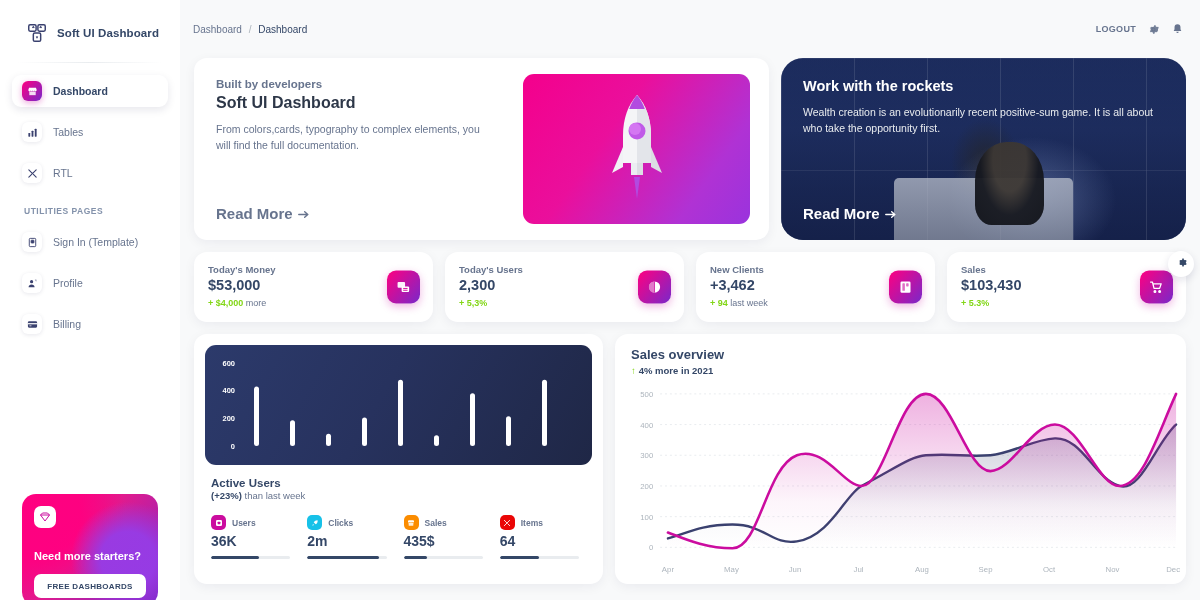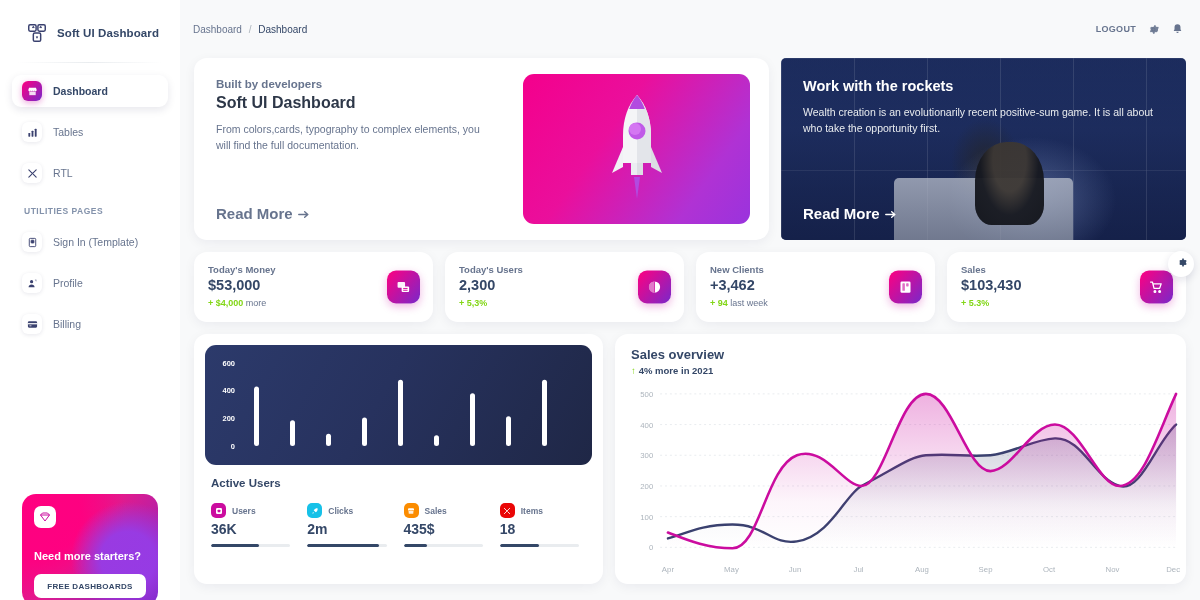--- a/index.html
+++ b/index.html
@@ -160,21 +160,21 @@
   .rocket-panel {
     position: absolute; right: 19px; top: 16px;
     width: 227px; height: 150px; border-radius: 11px;
     background: linear-gradient(125deg, #f4008c 0%, #ea0f9c 38%, #b032d4 78%, #9a33dd 100%);
     overflow: hidden;
   }
   .rocket-panel svg { position: absolute; left: 50%; top: 50%; transform: translate(-50%,-50%); }
 
   .hero-right {
     flex: 1; height: 182px; position: relative;
-    border-radius: 5px; overflow: hidden;
+    border-radius: 22px; overflow: hidden;
     background: linear-gradient(180deg, #1b2a5a 0%, #22346a 40%, #1e2f60 100%);
     padding: 20px 22px;
   }
   .hero-right .photo {
     position: absolute; inset: 0;
     background:
       radial-gradient(ellipse 120px 90px at 62% 78%, rgba(120,140,190,.55) 0%, rgba(120,140,190,0) 70%),
       radial-gradient(ellipse 48px 60px at 50.5% 57%, rgba(35,38,48,.95) 0%, rgba(35,38,48,0) 72%),
       linear-gradient(180deg, rgba(30,48,100,.30) 0%, rgba(18,28,66,.75) 100%);
   }
@@ -530,20 +530,24 @@
               <rect x="193" y="34.8" width="5" height="66.2" rx="2.5"></rect>
               <rect x="229" y="90.2" width="5" height="10.8" rx="2.5"></rect>
               <rect x="265" y="48.3" width="5" height="52.7" rx="2.5"></rect>
               <rect x="301" y="71.3" width="5" height="29.7" rx="2.5"></rect>
               <rect x="337" y="34.8" width="5" height="66.2" rx="2.5"></rect>
             </g>
           </svg>
         </div>
 
         <div class="au-title">Active Users</div>
+        <div class="au-sub">
+          <b>(+23%)</b>
+          <span>than last week</span>
+        </div>
 
         <div class="metrics">
 
           <div class="metric">
             <div class="metric-head">
               <span class="metric-ico" style="background:#cb0c9f">
                 <svg viewBox="0 0 24 24" fill="#fff">
                     <rect x="3" y="3" width="18" height="18" rx="4"></rect>
                     <rect x="8" y="8" width="8" height="8" rx="2" fill="#cb0c9f"></rect>
                   </svg>
@@ -590,21 +594,21 @@
 
           <div class="metric">
             <div class="metric-head">
               <span class="metric-ico" style="background:#ea0606">
                 <svg viewBox="0 0 24 24" fill="none" stroke="#fff" stroke-width="2.6" stroke-linecap="round">
                     <path d="M4 20L20 4M4 4l7 7M14 14l6 6"></path>
                   </svg>
               </span>
               <span class="metric-name">Items</span>
             </div>
-            <div class="metric-val">18</div>
+            <div class="metric-val">64</div>
             <div class="metric-bar">
                 <span style="width:50%"></span>
               </div>
           </div>
         </div>
       </div>
 
       <div class="card so-card">
         <div class="so-title">Sales overview</div>
         <div class="so-sub">

